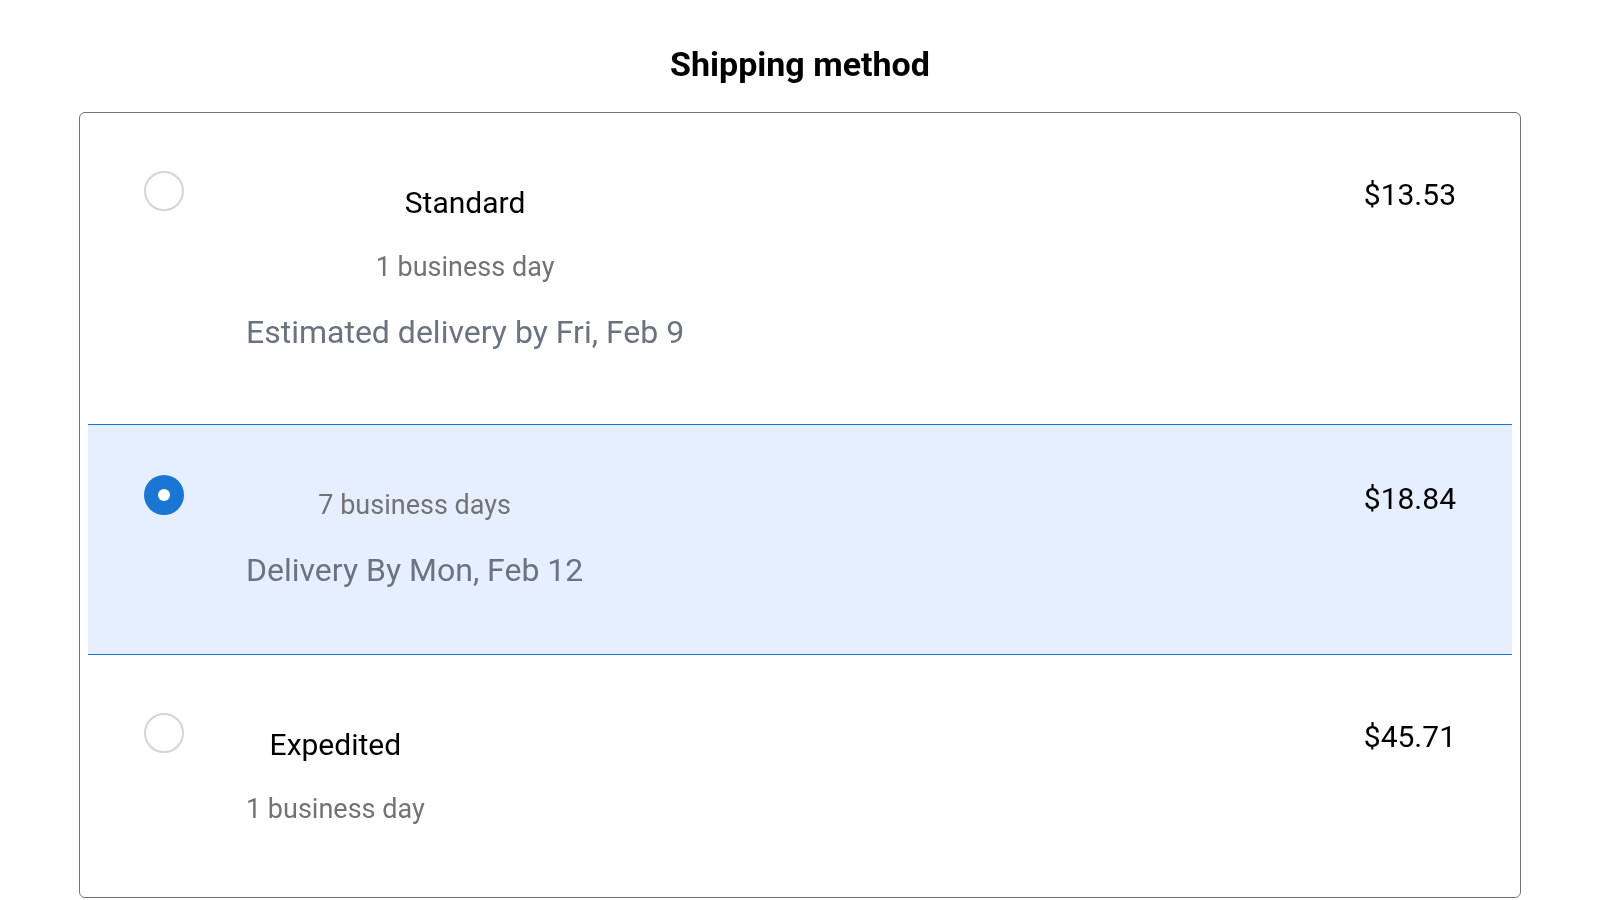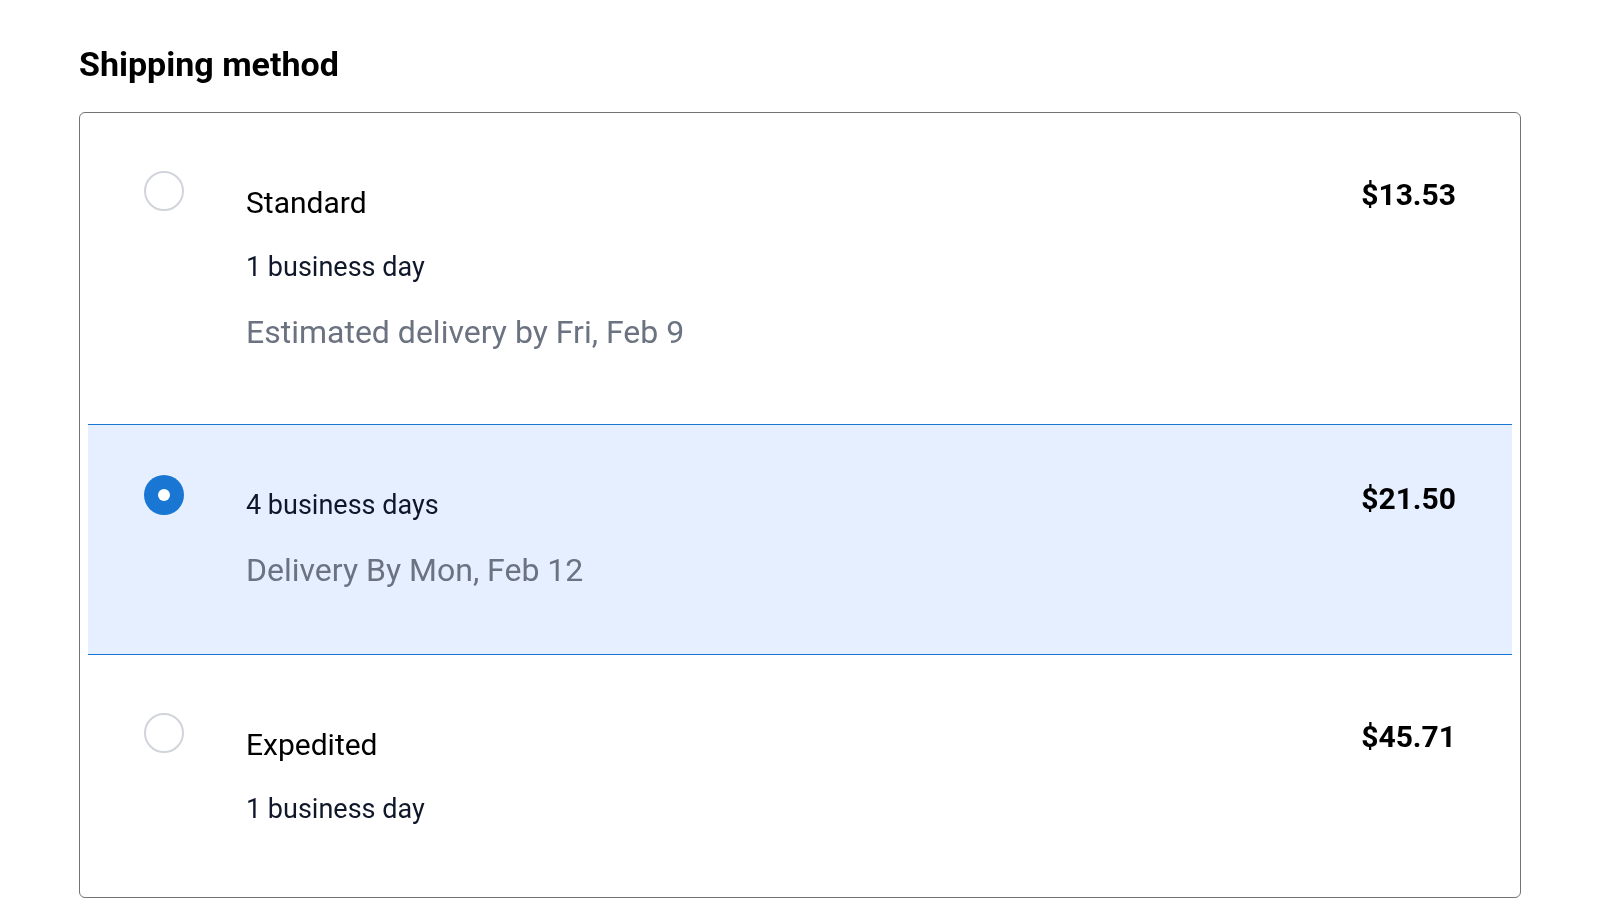--- a/index.html
+++ b/index.html
@@ -1,18 +1,19 @@
 <!DOCTYPE html>
 <html><head>
   <meta charset="utf-8">
   <style>
     * {
       margin: 8px;
       padding: 0;
       box-sizing: border-box;
+      text-align: center;
     }
     body {
       font-family: -apple-system, BlinkMacSystemFont, "Segoe UI", Roboto, Helvetica, Arial, sans-serif;
       background: #ffffff;
       padding: 20px 55px;
     }
     .section-title {
       font-size: 34px;
       font-weight: 700;
       color: #000000;
@@ -77,32 +78,32 @@
     }
     .option-name {
       font-size: 30px;
       font-weight: 400;
       color: #000000;
       line-height: 1.2;
     }
     .option-duration {
       font-size: 27px;
       font-weight: 400;
-      color: #0f172a;
+      color: #737373;
       line-height: 1.2;
     }
     .option-delivery {
       font-size: 32px;
       font-weight: 400;
       color: #6b7280;
       line-height: 1.2;
     }
     .option-price {
       font-size: 30px;
-      font-weight: 700;
+      font-weight: 400;
       color: #000000;
       line-height: 1.2;
     }
   </style>
 </head>
 <body>
 
 <h1 class="section-title">Shipping method</h1>
 
 <div class="shipping-card">
@@ -124,24 +125,24 @@
   </div>
 
   <div class="shipping-option selected">
     <div class="radio-wrapper">
       <div class="radio checked">
         <div class="radio-dot"></div>
       </div>
     </div>
     <div class="option-content">
       <div class="option-text">
-        <div class="option-duration">4 business days</div>
+        <div class="option-duration">7 business days</div>
         <div class="option-delivery">Delivery By Mon, Feb 12</div>
       </div>
-      <div class="option-price">$21.50</div>
+      <div class="option-price">$18.84</div>
     </div>
   </div>
 
   <div class="shipping-option">
     <div class="radio-wrapper">
       <div class="radio">
         
       </div>
     </div>
     <div class="option-content">

